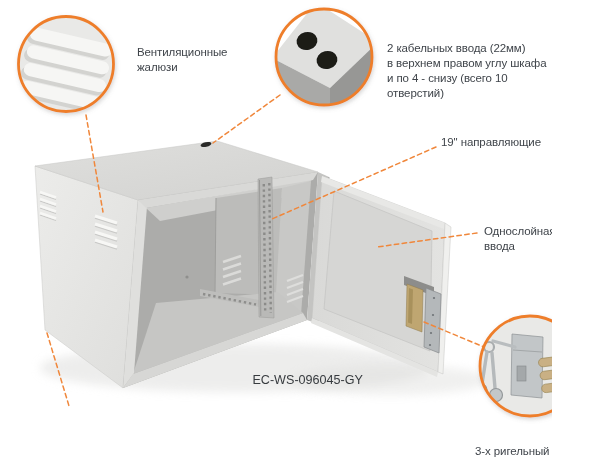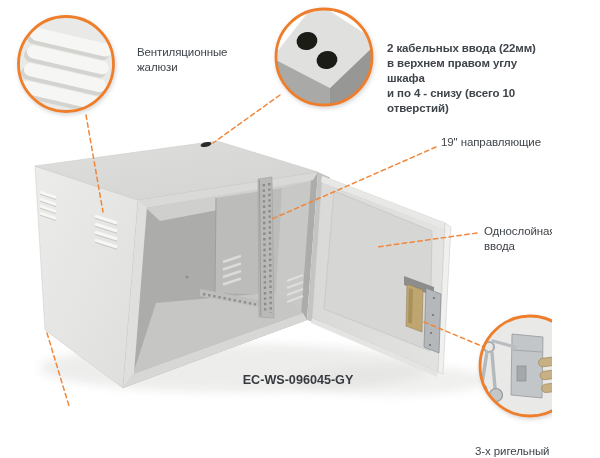--- a/index.html
+++ b/index.html
@@ -7,22 +7,22 @@
     position:relative;width:552px;height:458px;background:#ffffff;
     font-family:"Liberation Sans",sans-serif;overflow:hidden;
   }
   #art{position:absolute;left:0;top:0;}
   .label{
     position:absolute;
     font-size:11.5px;line-height:15px;color:#3F444A;
     white-space:pre-line;letter-spacing:-0.1px;
   }
   .model{
-    position:absolute;font-size:12.6px;font-weight:bold;color:#373B3F;
-    text-align:center;letter-spacing:0;
+    position:absolute;font-size:12.6px;font-weight:normal;color:#373B3F;
+    text-align:right;letter-spacing:0;
   }
 </style>
 </head>
 <body>
 
 <div id="stage">
 
 <svg id="art" width="600" height="458" viewBox="0 0 600 458">
   <defs>
     <linearGradient id="gTop" x1="0" y1="0" x2="1" y2="1">
@@ -229,21 +229,21 @@
         <circle cx="496" cy="395" r="6.5" fill="#C3C7C9" stroke="#94989A" stroke-width="1.2"></circle>
       </g>
     </g>
     <circle cx="530" cy="366" r="50" fill="none" stroke="#EE7E2B" stroke-width="2.8"></circle>
   </g>
 </svg>
 
 <div class="label" style="left:137px;top:45px;">Вентиляционные
 жалюзи</div>
 
-<div class="label" style="left:387px;top:41px;font-weight:bold;">2 кабельных ввода (22мм)
+<div class="label" style="left:387px;top:41px;">2 кабельных ввода (22мм)
 в верхнем правом углу шкафа
 и по 4 - снизу (всего 10 отверстий)</div>
 
 <div class="label" style="left:441px;top:135px;">19" направляющие</div>
 
 <div class="label" style="left:484px;top:224px;">Однослойная ввода</div>
 
 <div class="label" style="left:475px;top:444px;">3-х ригельный замок</div>
 
 

